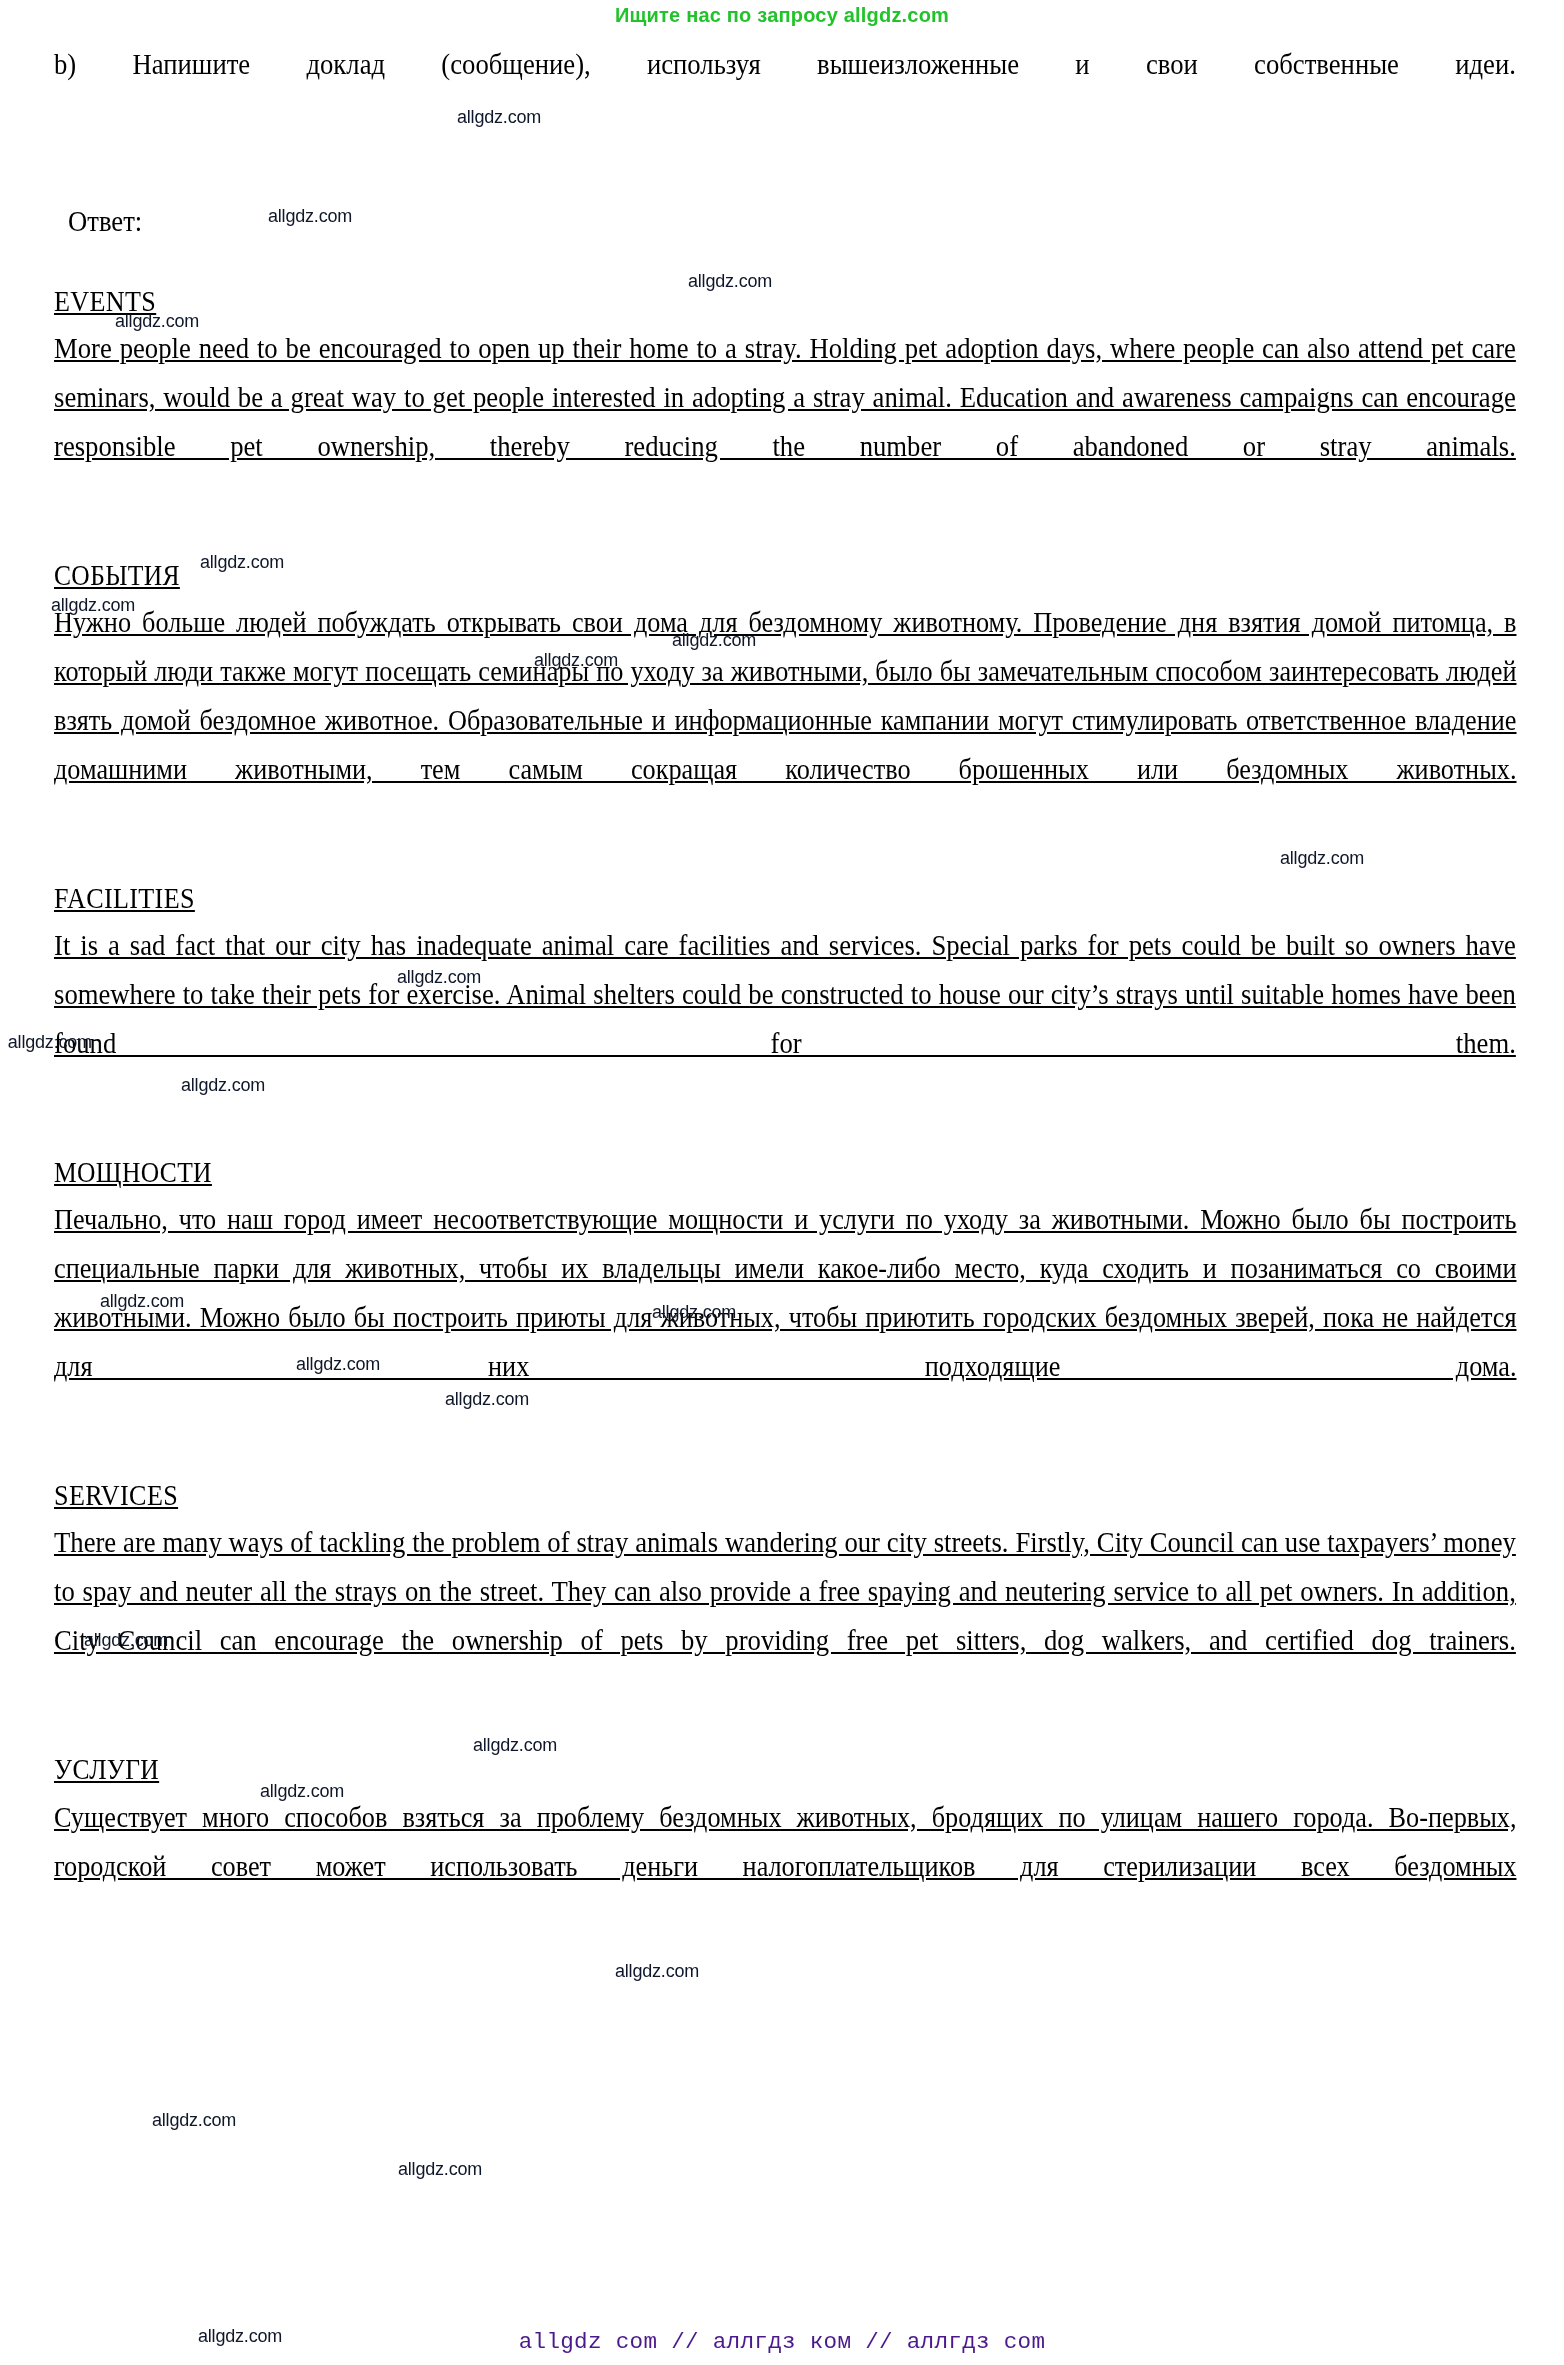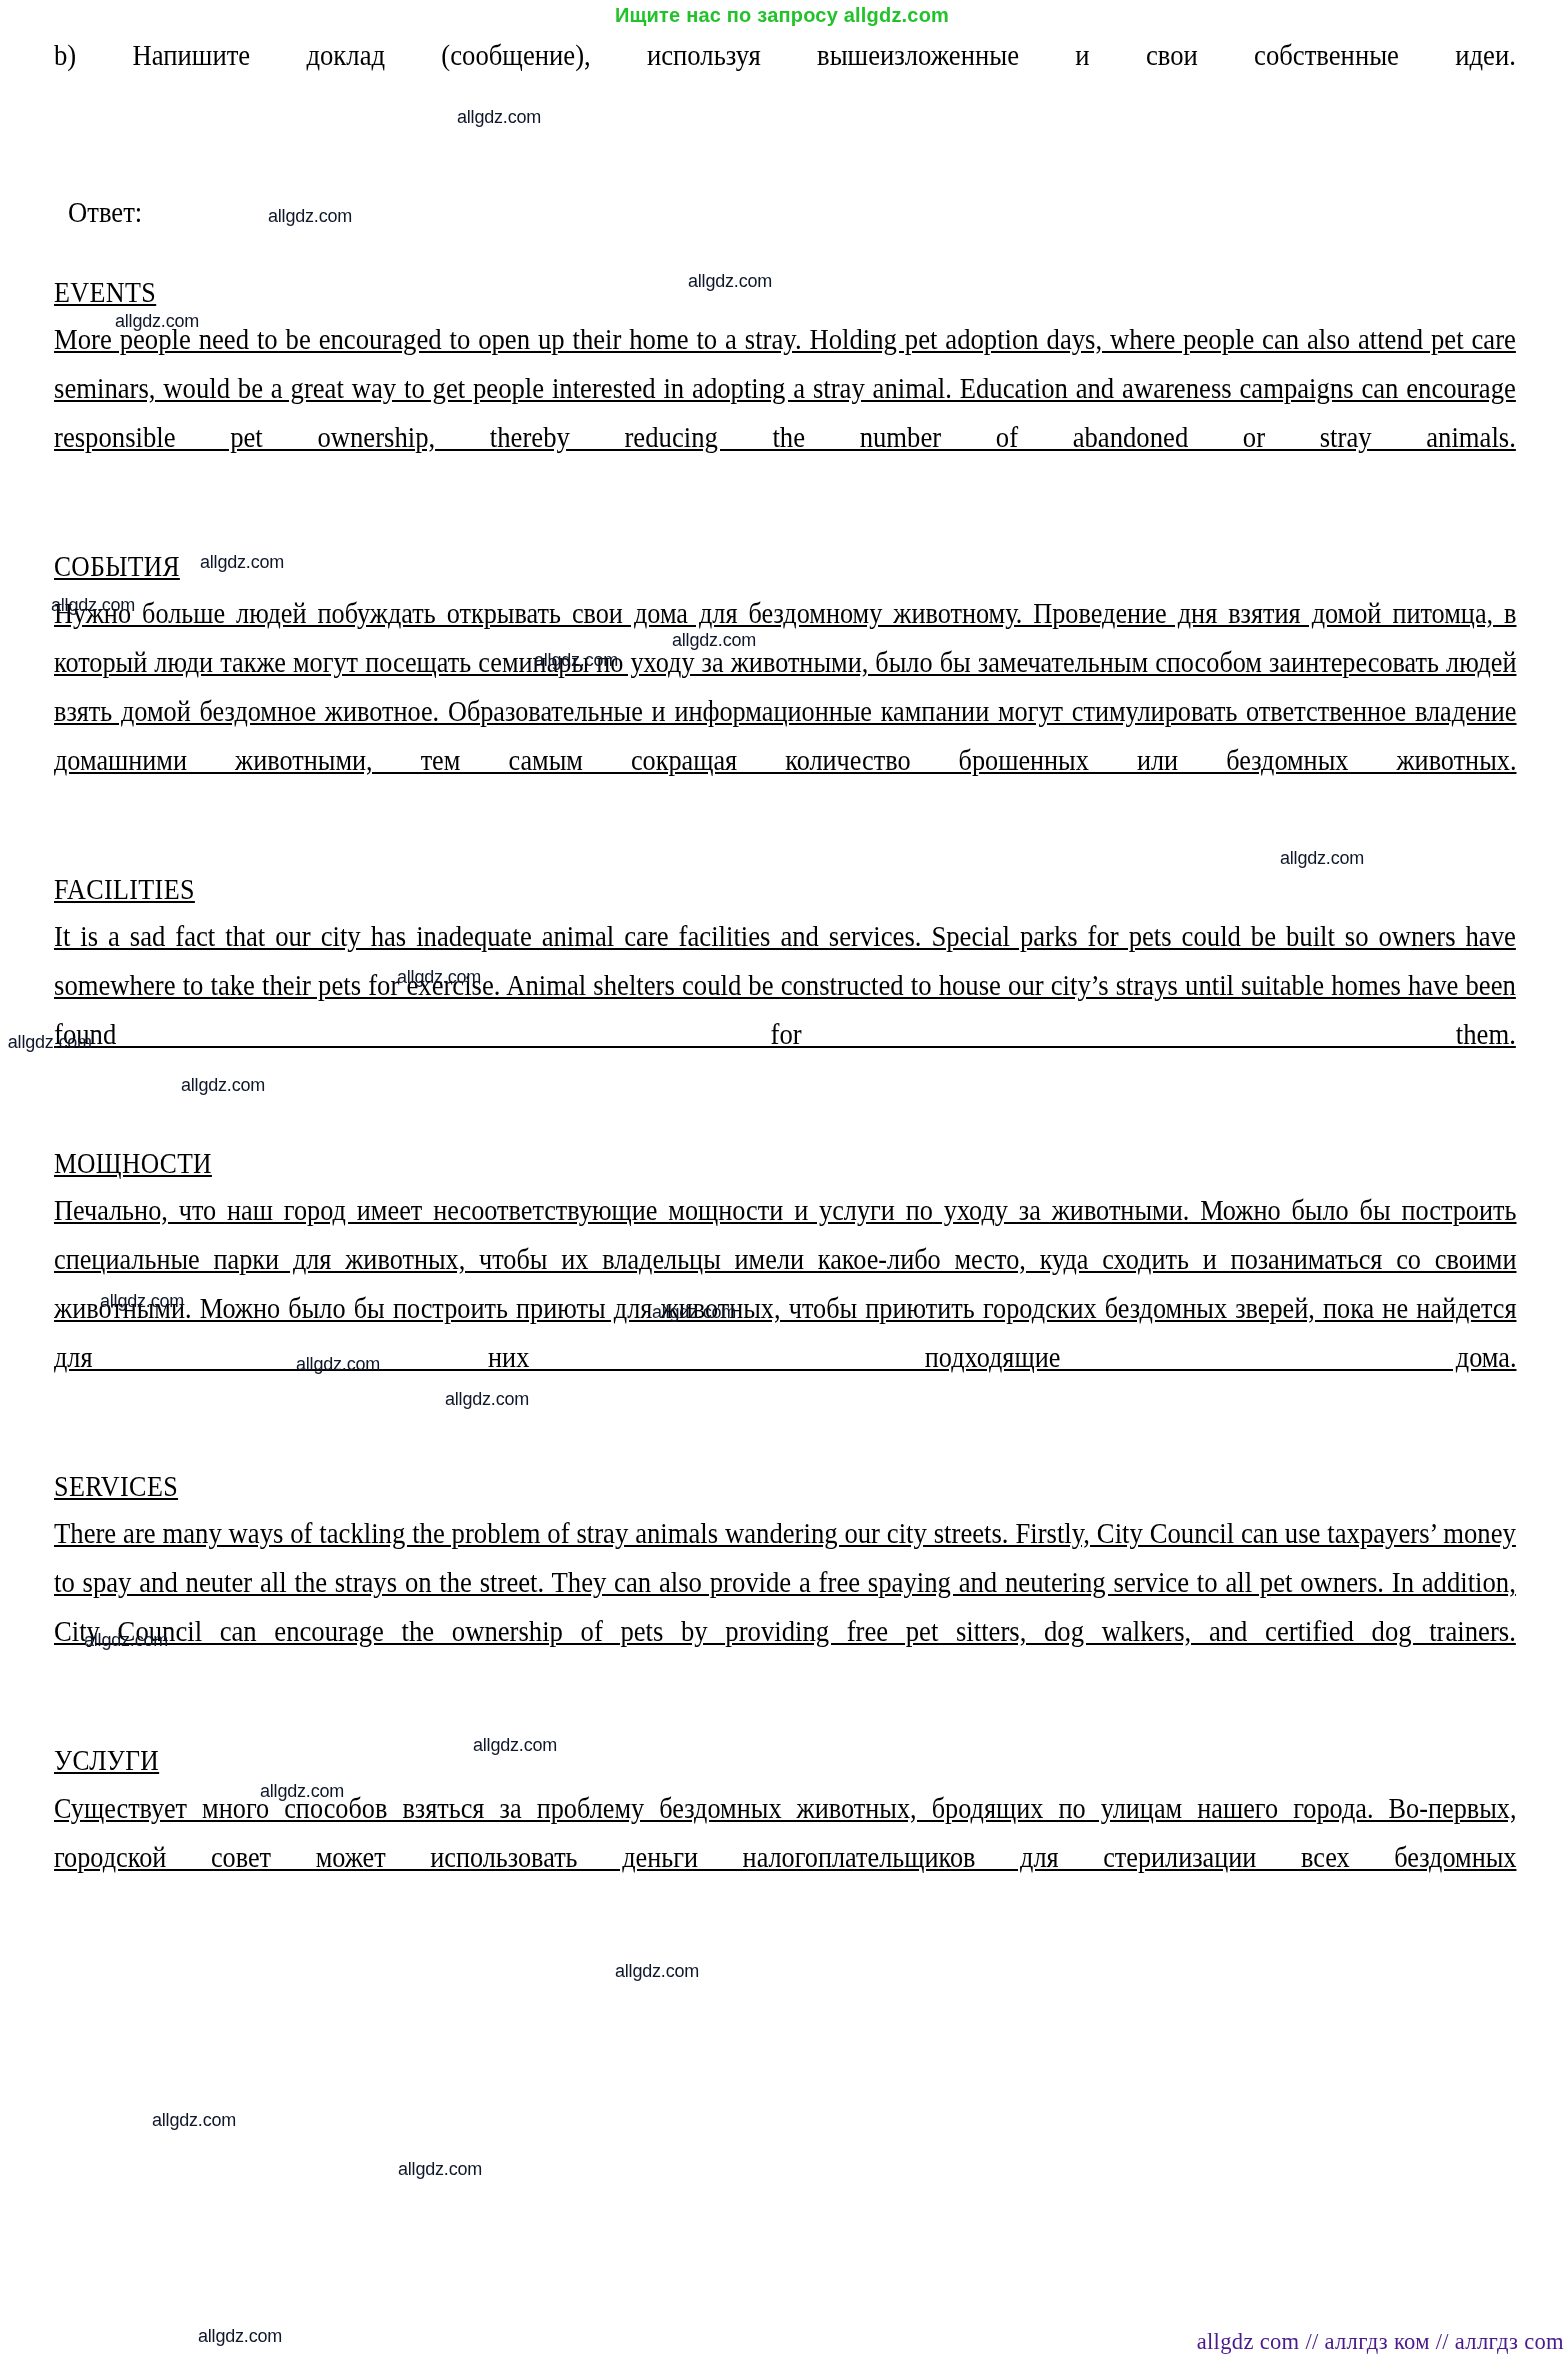--- a/index.html
+++ b/index.html
@@ -39,21 +39,21 @@
     font-weight: 700;
     color: #22c32a;
     letter-spacing: 0.2px;
     line-height: 31px;
     white-space: nowrap;
   }
 
   
   .content {
     position: absolute;
-    top: 31px;
+    top: 40px;
     left: 54px;
     width: 1462px;
   }
 
   .doc-text {
     font-family: "Liberation Serif", "DejaVu Serif", serif;
     font-size: 29px;
     line-height: 49px;
     text-align: justify;
     text-justify: inter-word;
@@ -126,22 +126,22 @@
     letter-spacing: -0.2px;
     pointer-events: none;
   }
 
   
   .site-footer {
     position: absolute;
     left: 0;
     bottom: 11px;
     width: 1564px;
-    text-align: right;
-    font-family: Liberation Serif, serif;
+    text-align: center;
+    font-family: Liberation Mono, monospace;
     font-size: 22.6px;
     font-weight: 400;
     color: #4a1a8c;
     letter-spacing: 0.3px;
     white-space: nowrap;
   }
 </style>
 </head>
 <body>
 

